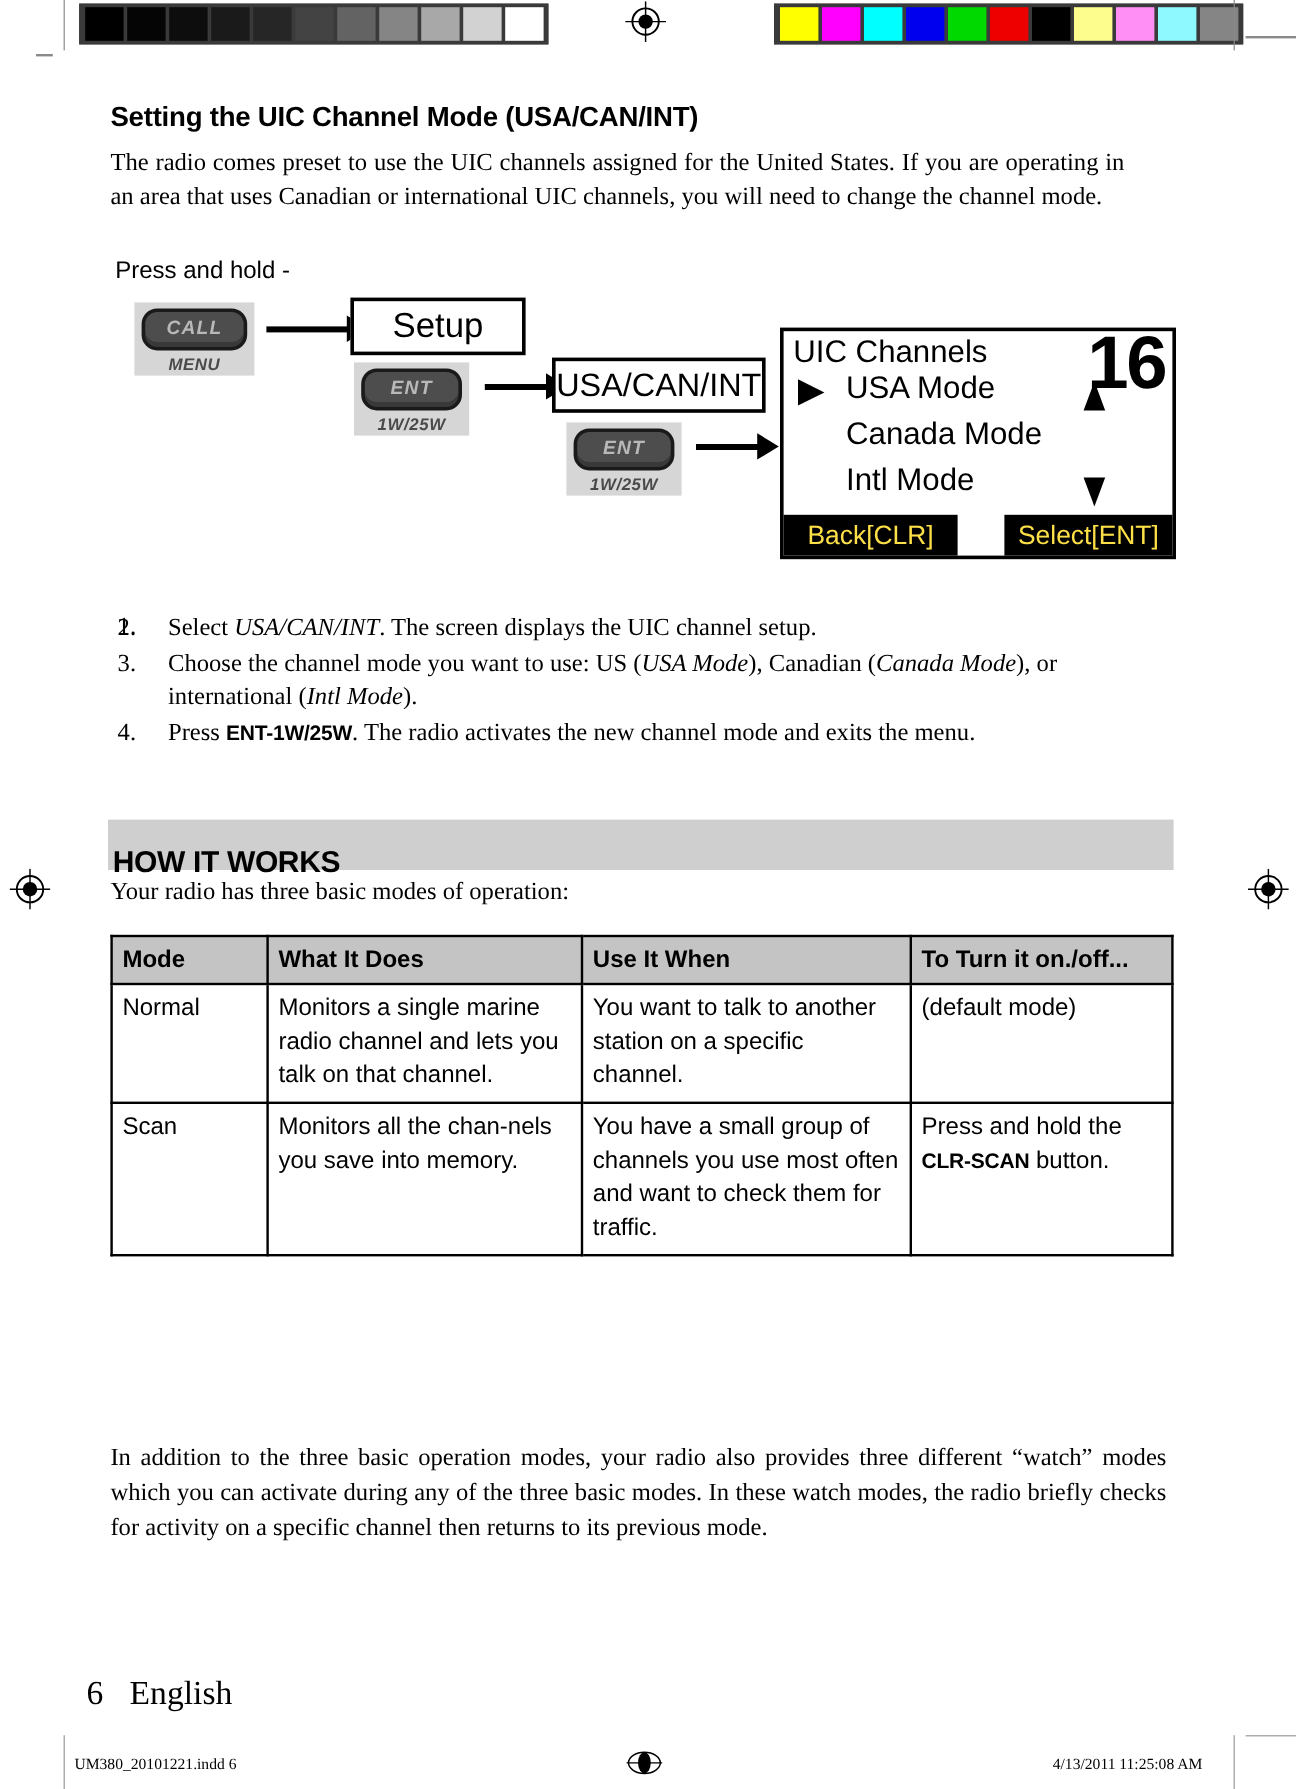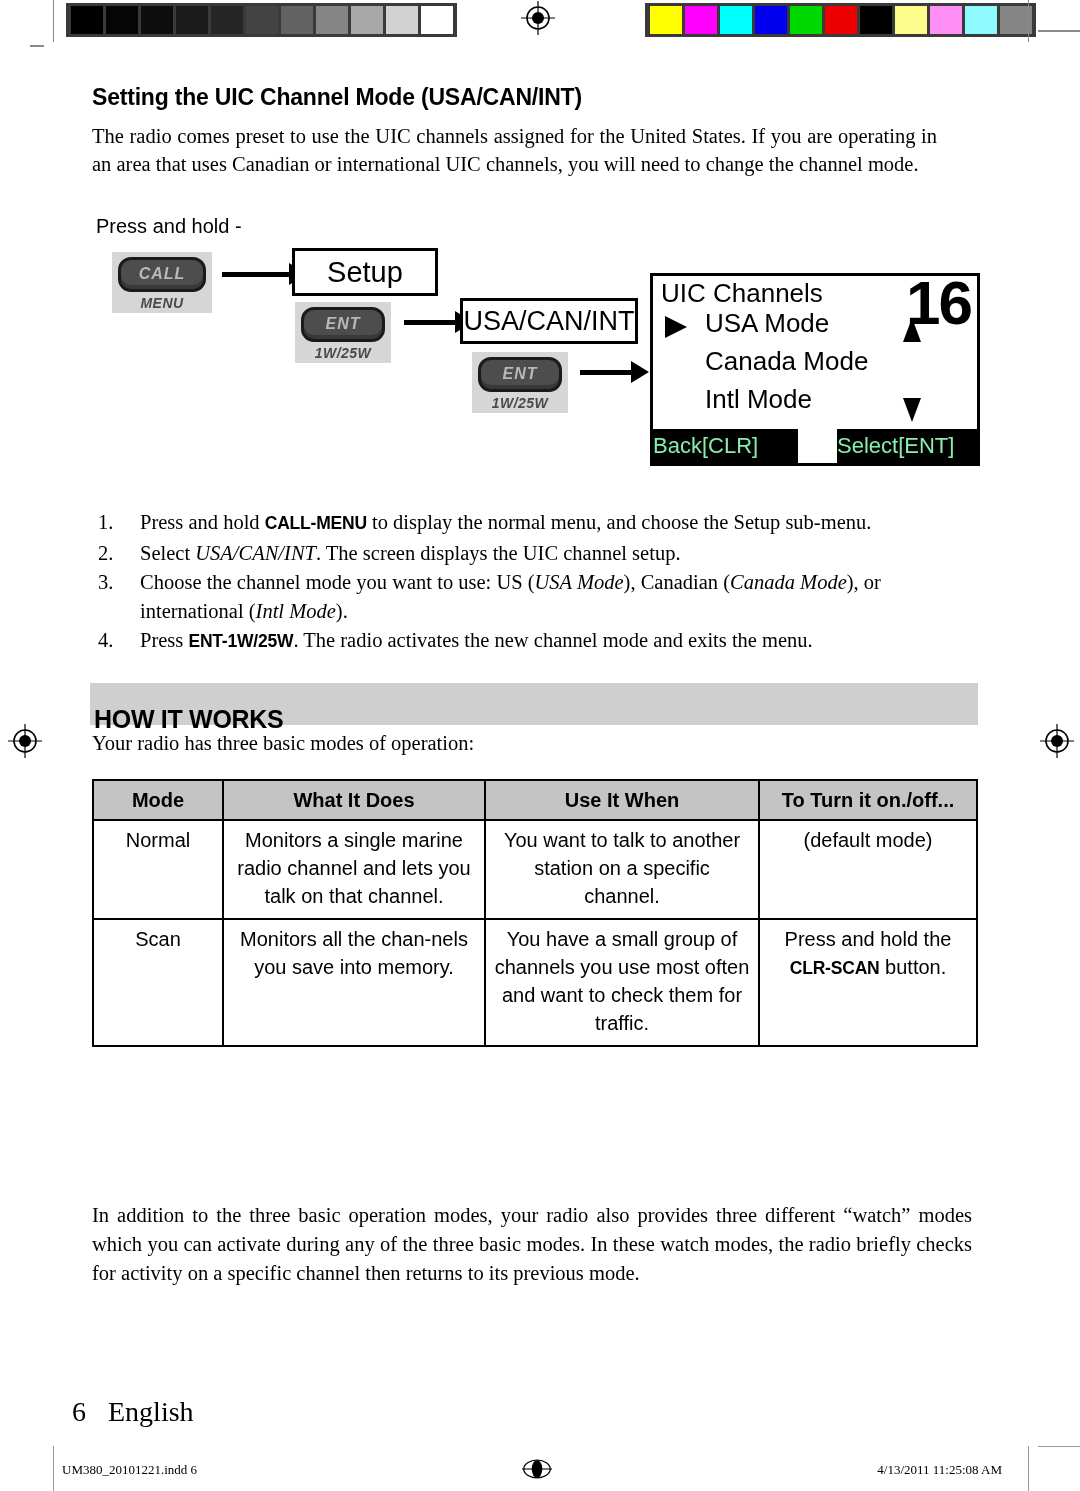--- a/index.html
+++ b/index.html
@@ -202,25 +202,25 @@
     width: 0; height: 0;
     border-top: 24px solid #000;
     border-left: 9px solid transparent;
     border-right: 9px solid transparent;
   }
   #lcd .softkey {
     position: absolute;
     bottom: 0;
     height: 34px;
     background: #000;
-    color: #86efac;
+    color: #fde047;
     font-size: 22px;
     display: flex;
     align-items: center;
-    justify-content: flex-start;
+    justify-content: center;
   }
   #lcd .softkey.left  { left: 0;  width: 145px; }
   #lcd .softkey.right { right: 0; width: 140px; }
 
   
   #steps {
     position: absolute;
     left: 92px;
     top: 508px;
     width: 890px;
@@ -281,21 +281,21 @@
     font-family: "Liberation Sans", sans-serif;
     table-layout: fixed;
   }
   #modes-table th, #modes-table td {
     border: 2px solid #000;
     vertical-align: top;
     padding: 5px 8px 8px 8px;
     font-size: 20px;
     line-height: 28px;
     font-weight: normal;
-    text-align: center;
+    text-align: left;
   }
   #modes-table th {
     background: #c4c4c4;
     font-weight: bold;
     padding-bottom: 5px;
   }
   #modes-table col.c0 { width: 130px; }
   #modes-table col.c1 { width: 262px; }
   #modes-table col.c2 { width: 274px; }
   #modes-table col.c3 { width: 218px; }
@@ -464,21 +464,21 @@
 
     <div class="softkey left">
       <span>Back[CLR]</span>
     </div>
     <div class="softkey right">
       <span>Select[ENT]</span>
     </div>
   </div>
 
   <ol id="steps" style="padding: 0px; margin: 0px;">
-      <li class="step" style="list-style: none;"><span class="num">1.</span><span><span>Press and hold </span><span class="kbd">CALL-MENU</span><span> to display the normal menu, and choose the Setup sub-menu.</span></span></li>
+      <li class="step" style="list-style: none;"><span class="num">1.</span></li>
       <li class="step" style="list-style: none;"><span class="num">2.</span><span><span>Select </span><span class="ital">USA/CAN/INT</span><span>. The screen displays the UIC channel setup.</span></span></li>
       <li class="step" style="list-style: none;"><span class="num">3.</span><span><span>Choose the channel mode you want to use: US (</span><span class="ital">USA Mode</span><span>), Canadian (</span><span class="ital">Canada Mode</span><span>), or international (</span><span class="ital">Intl Mode</span><span>).</span></span></li>
       <li class="step" style="list-style: none;"><span class="num">4.</span><span><span>Press </span><span class="kbd">ENT-1W/25W</span><span>. The radio activates the new channel mode and exits the menu.</span></span></li>
     </ol>
 
   <div id="how-banner">
     <h2>HOW IT WORKS</h2>
   </div>
 
   <div id="how-intro">Your radio has three basic modes of operation:</div>

